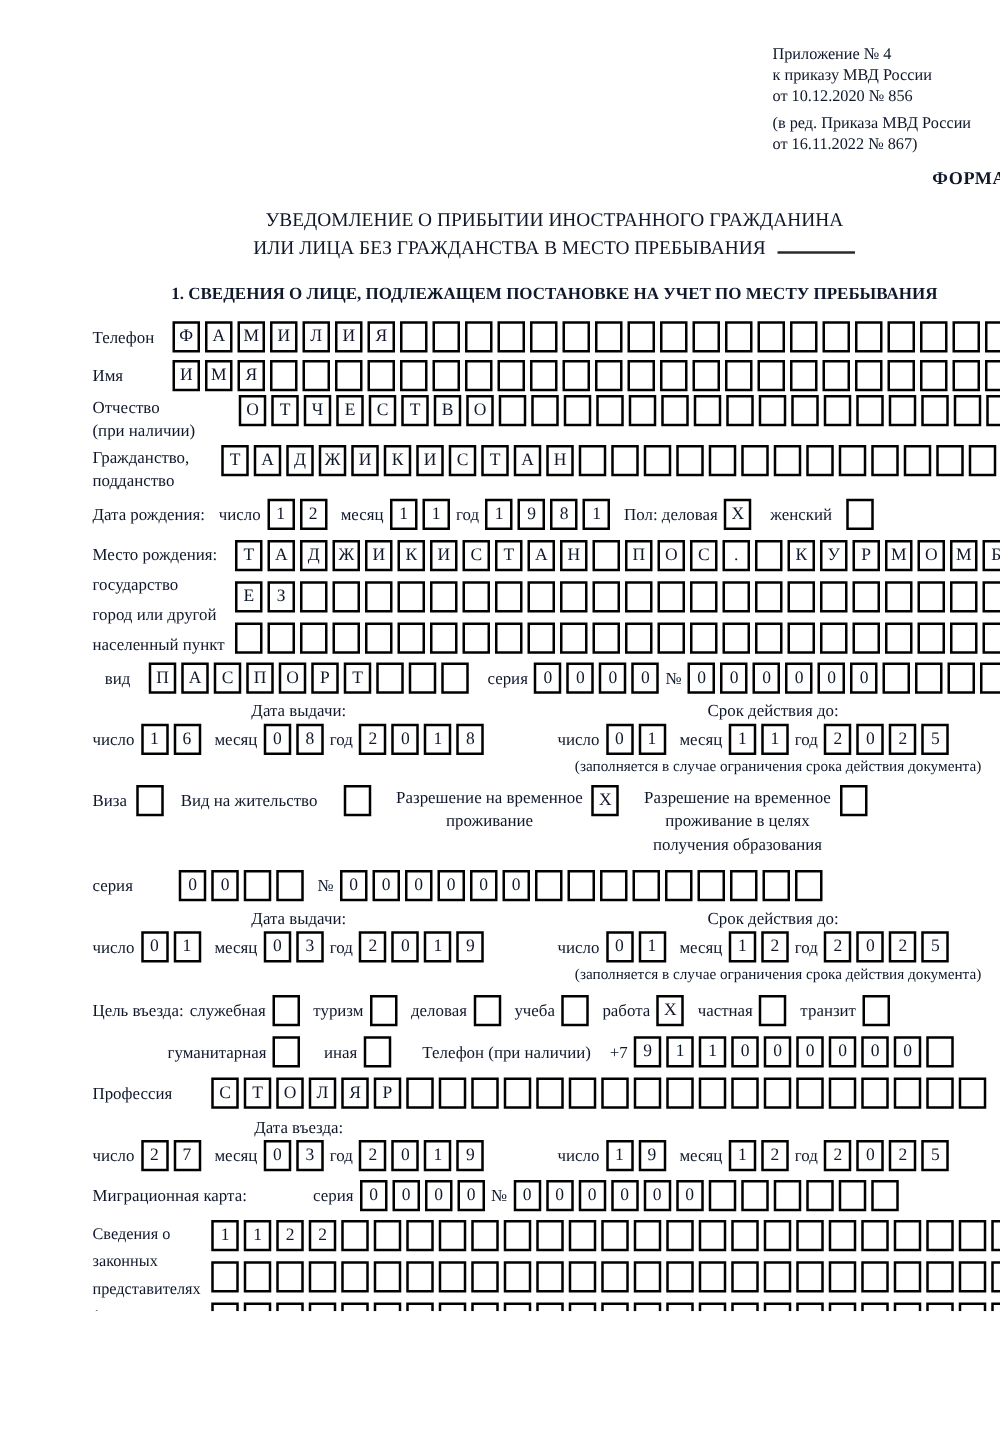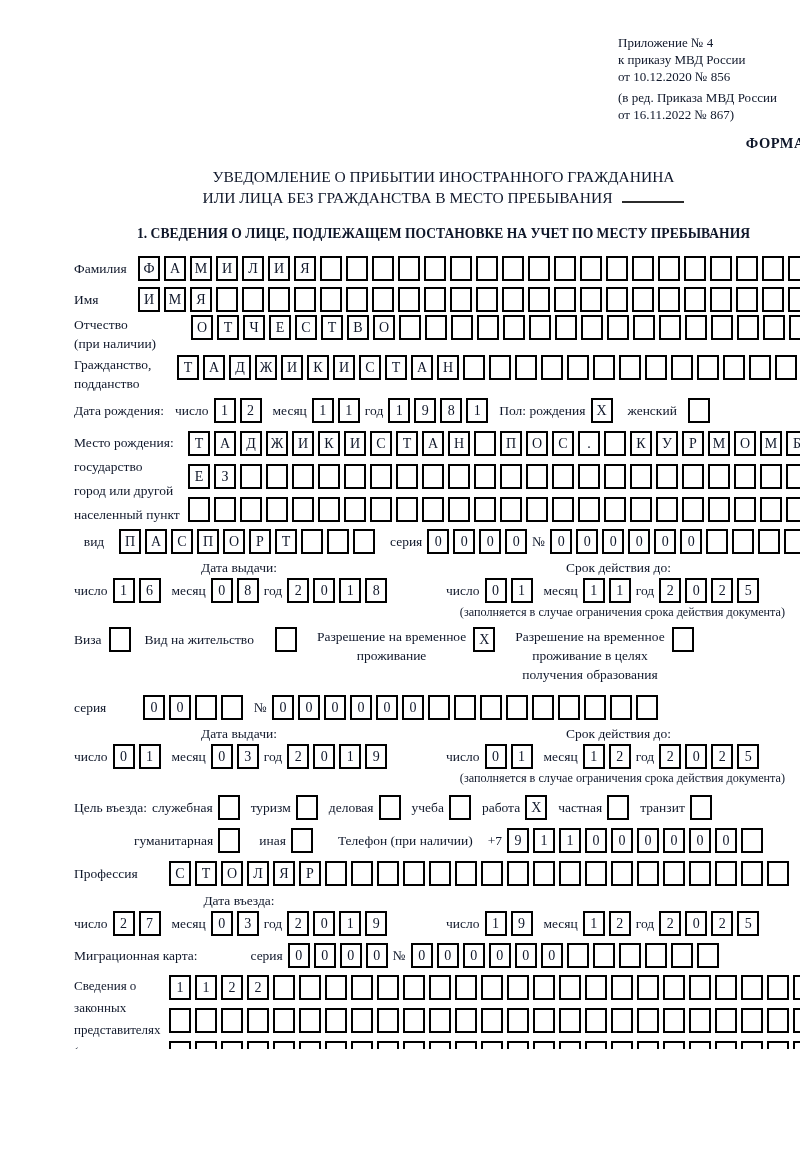--- a/index.html
+++ b/index.html
@@ -60,21 +60,21 @@
   <div class="title">
     <div>УВЕДОМЛЕНИЕ О ПРИБЫТИИ ИНОСТРАННОГО ГРАЖДАНИНА</div>
     <div>
       <span>ИЛИ ЛИЦА БЕЗ ГРАЖДАНСТВА В МЕСТО ПРЕБЫВАНИЯ</span><span class="title-underline"></span>
     </div>
   </div>
 
   <div class="sec-heading">1. СВЕДЕНИЯ О ЛИЦЕ, ПОДЛЕЖАЩЕМ ПОСТАНОВКЕ НА УЧЕТ ПО МЕСТУ ПРЕБЫВАНИЯ</div>
 
   <div class="row">
-    <span class="lbl w64">Фамилия</span>
+    <span class="lbl w64">Телефон</span>
     <span class="boxes">
         <span class="box">Ф</span>
         <span class="box">А</span>
         <span class="box">М</span>
         <span class="box">И</span>
         <span class="box">Л</span>
         <span class="box">И</span>
         <span class="box">Я</span>
         <span class="box"></span>
         <span class="box"></span>
@@ -208,21 +208,21 @@
         <span class="box">1</span>
         <span class="box">1</span>
       </span>
     <span class="lbl">год</span>
     <span class="boxes">
         <span class="box">1</span>
         <span class="box">9</span>
         <span class="box">8</span>
         <span class="box">1</span>
       </span>
-    <span class="lbl ml6">Пол: рождения</span>
+    <span class="lbl ml6">Пол: деловая</span>
     <span class="boxes">
         <span class="box">X</span>
       </span>
     <span class="lbl ml10">женский</span>
     <span class="boxes ml6">
         <span class="box"></span>
       </span>
   </div>
 
   <div class="row top" style="margin-bottom:2px">

